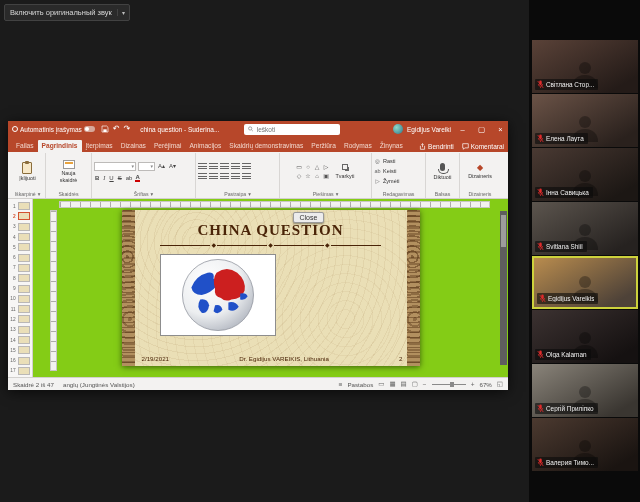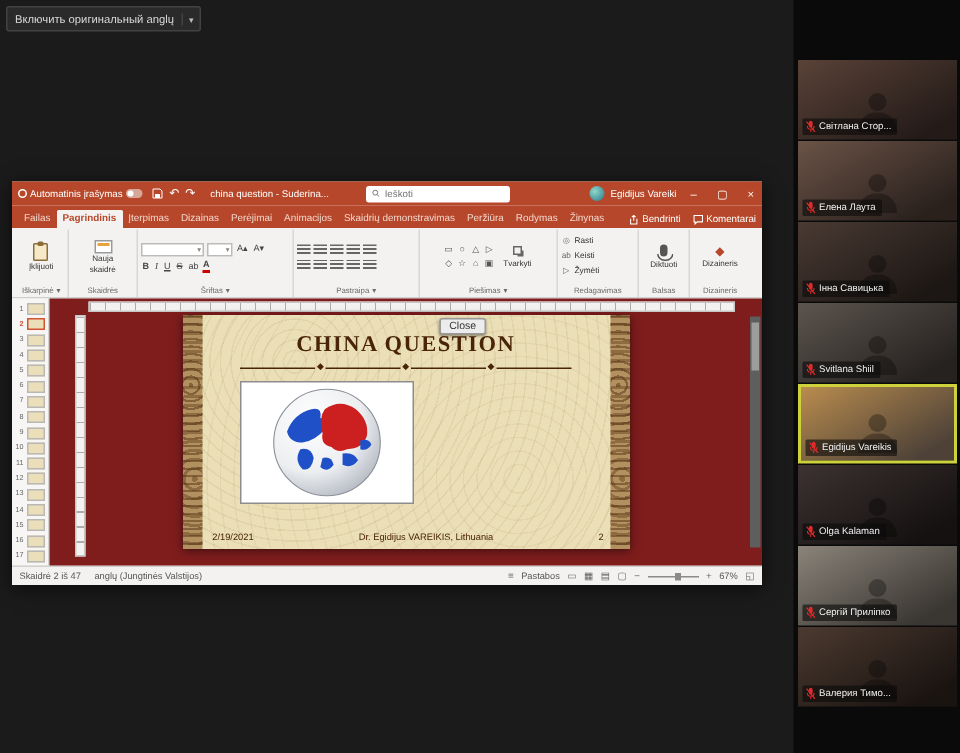--- a/index.html
+++ b/index.html
@@ -71,21 +71,21 @@
   .dsicon{font-size:8px;color:#b7472a;line-height:1;}
 
   .workspace{flex:1;display:flex;min-height:0;}
   .thumbs{width:25px;background:#f7f6f5;border-right:1px solid #d2d0ce;padding-top:2px;overflow:hidden;flex:none;}
   .thumbrow{height:10.3px;display:flex;align-items:center;gap:2px;padding:0 2px;}
   .thumbrow .num{font-size:4.8px;color:#666;width:6px;text-align:right;}
   .thumbrow .mini{width:13px;height:8px;background:#eadfb8;border:1px solid #bab8b6;}
   .thumbrow.sel .mini{border:1px solid #d35230;}
   .thumbrow.sel .num{color:#d35230;font-weight:bold;}
 
-  .slidearea{flex:1;position:relative;background:#7f1d1d;min-width:0;overflow:hidden;}
+  .slidearea{flex:1;position:relative;background:#84cc16;min-width:0;overflow:hidden;}
   .hruler{position:absolute;left:26px;right:18px;top:2px;height:7px;background:#f3f2f1;border:1px solid #c8c6c4;
     background-image:repeating-linear-gradient(90deg,#aeacaa 0 1px,transparent 1px 10px);}
   .vruler{position:absolute;left:17px;top:11px;bottom:6px;width:7px;background:#f3f2f1;border:1px solid #c8c6c4;
     background-image:repeating-linear-gradient(#aeacaa 0 1px,transparent 1px 10px);}
   .vscroll{position:absolute;right:1px;top:12px;bottom:12px;width:7px;background:#5e5e5e;}
   .vscroll::after{content:"";position:absolute;left:1px;top:4px;width:5px;height:32px;background:#9d9d9d;}
 
   .slide{position:absolute;left:50%;top:11px;transform:translateX(-50%);width:298px;height:156px;
     background-color:#eadfb6;box-shadow:0 1px 6px rgba(0,0,0,.55);overflow:hidden;}
   .slide::before,.slide::after{content:"";position:absolute;top:0;bottom:0;width:13px;z-index:1;
@@ -127,21 +127,21 @@
   .plate{position:absolute;left:3px;bottom:3px;display:flex;align-items:center;gap:2px;
     background:rgba(10,10,10,.6);padding:1px 4px 1px 2px;border-radius:1px;max-width:96%;}
   .pname{font-size:6.4px;color:#f0f0f0;white-space:nowrap;overflow:hidden;}
 </style>
 </head>
 <body>
 
 <div class="screen">
 
   <div class="sound-btn">
-    <span class="lbl">Включить оригинальный anglų</span>
+    <span class="lbl">Включить оригинальный звук</span>
     <span class="caret">▾</span>
   </div>
 
   <div class="ppt">
 
     <div class="titlebar">
       <div class="autosave">
         <span class="as-circle"></span>
         <span>Automatinis įrašymas</span>
         <span class="toggle"></span>

